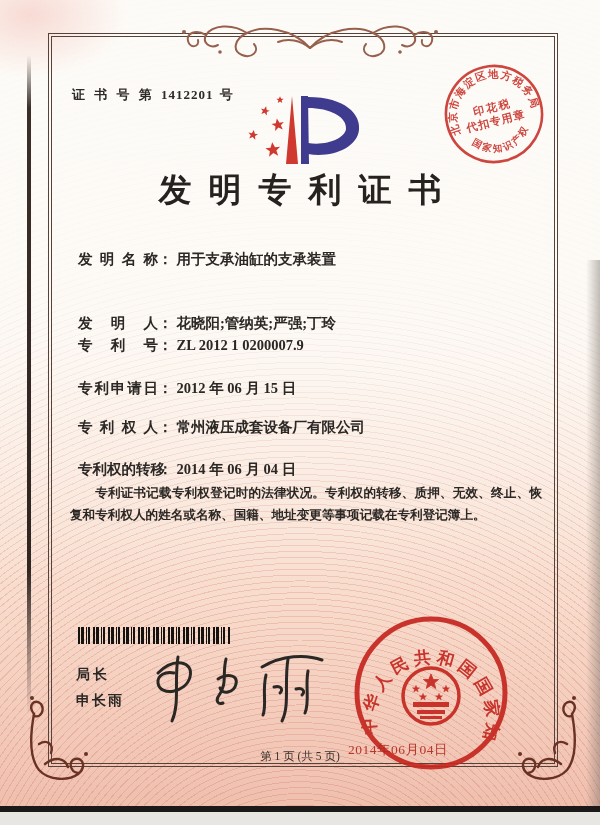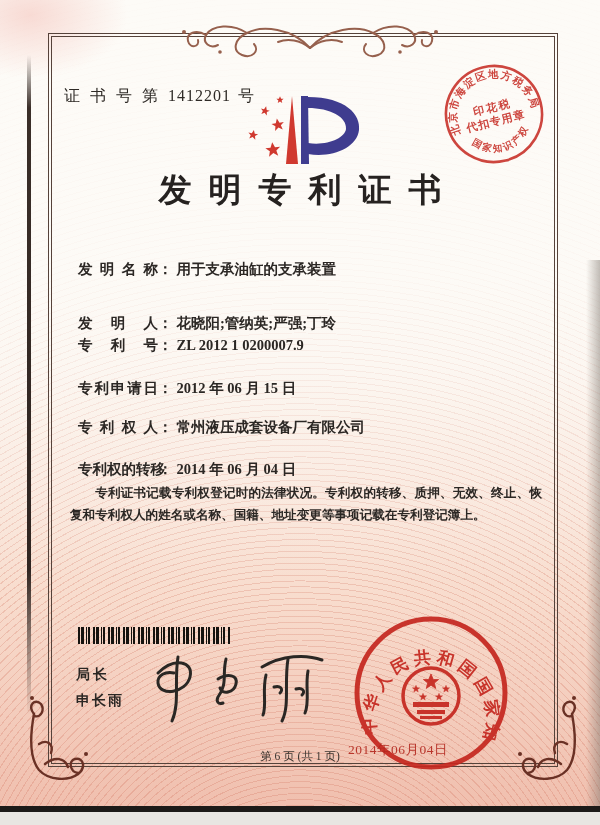--- a/index.html
+++ b/index.html
@@ -20,21 +20,21 @@
   .scan-edge-left{position:absolute;left:27px;top:55px;width:4px;height:660px;
     background:linear-gradient(180deg,rgba(58,46,40,0) 0%,#3a2e28 8%,#2f2521 78%,rgba(58,46,40,0) 100%);}
   .scan-edge-bottom{position:absolute;left:0;top:806px;width:600px;height:6px;background:#1c1a18;}
   .scan-shadow-right{position:absolute;left:586px;top:260px;width:14px;height:548px;
     background:linear-gradient(90deg,rgba(120,112,104,0) 0%,rgba(120,112,104,.45) 100%);}
   
   .frame{position:absolute;left:48px;top:33px;width:508px;height:732px;border:1px solid #55423a;}
   .frame-inner{position:absolute;left:2px;top:2px;right:2px;bottom:2px;border:1px solid #55423a;}
   .flourish{position:absolute;pointer-events:none;}
   
-  .certno{position:absolute;left:64px;top:86px;font-size:16px;color:#2e2a26;letter-spacing:3px;font-weight:normal;}
+  .certno{position:absolute;left:72px;top:86px;font-size:13px;color:#2e2a26;letter-spacing:3px;font-weight:bold;}
   .certno .num{letter-spacing:1px;}
   .doc-title{position:absolute;left:0;top:168px;width:600px;text-align:center;
     font-size:33px;font-weight:bold;color:#262220;letter-spacing:17px;padding-left:17px;box-sizing:border-box;}
   .field-row{position:absolute;left:78px;font-size:14.5px;font-weight:bold;color:#2b2724;white-space:nowrap;}
   .field-label{display:inline-block;width:80px;text-align:justify;text-align-last:justify;}
   .field-colon{display:inline-block;margin-right:4px;}
   .body-text{position:absolute;left:70px;top:482px;width:472px;font-size:12.6px;color:#2b2724;
     line-height:1.78;text-align:justify;font-weight:bold;}
   .body-text p{margin:0;text-indent:2em;}
   .barcode{position:absolute;left:78px;top:627px;width:152px;height:17px;
@@ -128,21 +128,21 @@
   </text>
   <text font-size="9.5" fill="#c5271f" font-weight="bold" letter-spacing="2" font-family="Liberation Serif,serif">
     <textPath href="#tax-arc-bottom" startOffset="8%">国家知识产权局</textPath>
   </text>
   <text x="56" y="53" text-anchor="middle" font-size="11" fill="#c5271f" font-weight="bold" letter-spacing="2" font-family="Liberation Serif,serif">印花税</text>
   <text x="56" y="67" text-anchor="middle" font-size="11" fill="#c5271f" font-weight="bold" letter-spacing="1" font-family="Liberation Serif,serif">代扣专用章</text>
 </svg>
 
 <div class="doc-title">发明专利证书</div>
 
-<div class="field-row" style="top:260px;">
+<div class="field-row" style="top:250px;">
   <span class="field-label">发明名称</span><span class="field-colon">：</span><span>用于支承油缸的支承装置</span>
 </div>
 <div class="field-row" style="top:291px;margin-top:23px;">
   <span class="field-label">发明人</span><span class="field-colon">：</span><span>花晓阳;管纳英;严强;丁玲</span>
 </div>
 <div class="field-row" style="top:336px;">
   <span class="field-label">专利号</span><span class="field-colon">：</span><span>ZL 2012 1 0200007.9</span>
 </div>
 <div class="field-row" style="top:379px;">
   <span class="field-label">专利申请日</span><span class="field-colon">：</span><span>2012 年 06 月 15 日</span>
@@ -194,17 +194,17 @@
     <use href="#star" transform="translate(89,85) scale(0.38)"></use>
     <use href="#star" transform="translate(96,77) scale(0.38)"></use>
     <rect x="63" y="90" width="36" height="5" stroke="none"></rect>
     <rect x="67" y="98" width="28" height="4" stroke="none"></rect>
     <rect x="70" y="104" width="22" height="3" stroke="none"></rect>
   </g>
 </svg>
 
 <div class="seal-date">2014年06月04日</div>
 
-<div class="page-footer">第 6 页 (共 1 页)</div>
+<div class="page-footer">第 1 页 (共 5 页)</div>
 
 <div class="scan-edge-left"></div>
 <div class="scan-shadow-right"></div>
 <div class="scan-edge-bottom"></div>
 
 </body></html>

